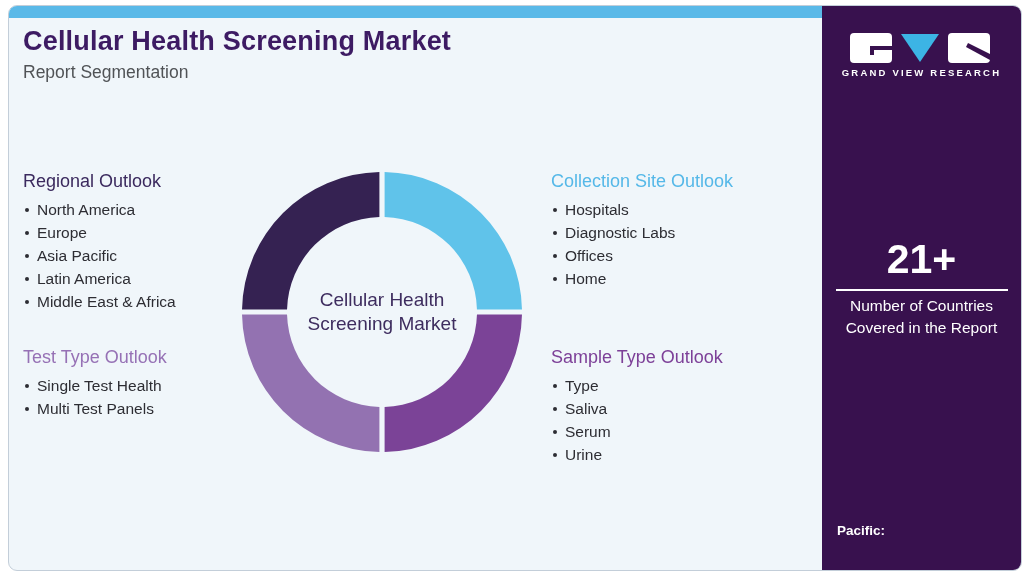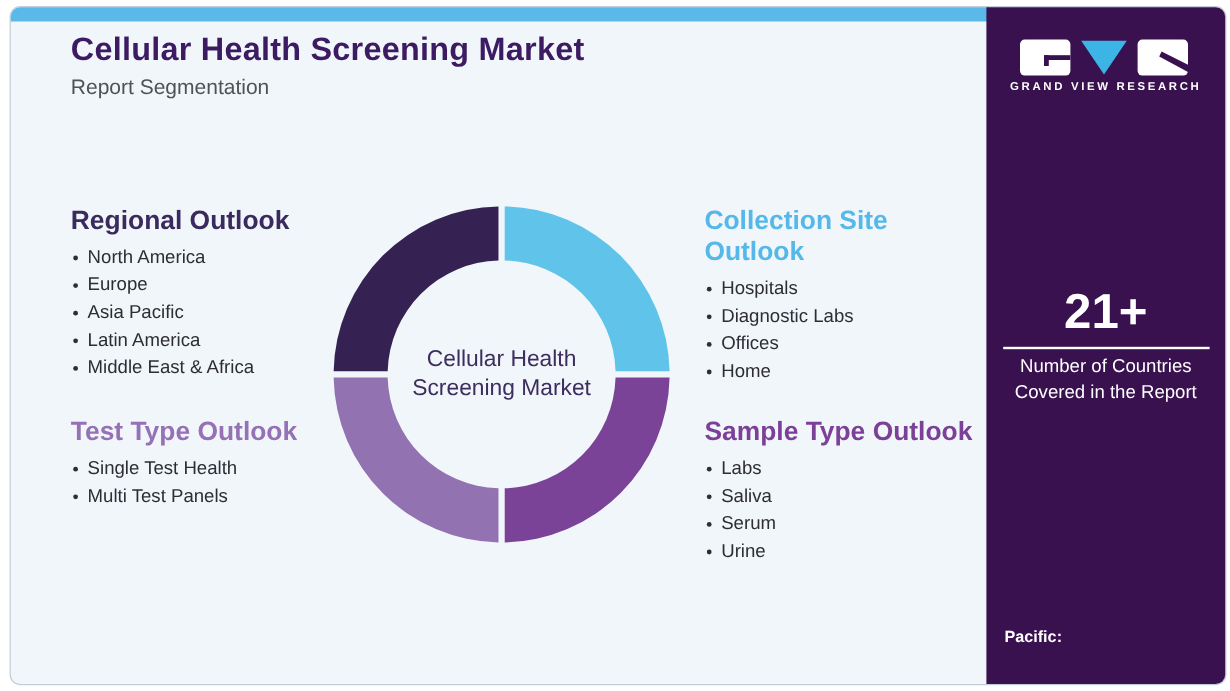--- a/index.html
+++ b/index.html
@@ -1,24 +1,24 @@
 <!DOCTYPE html>
 <html><head>
 <meta charset="utf-8">
 <style>
   html,body{margin:0;padding:0;background:#ffffff;width:1025px;height:576px;overflow:hidden;
     font-family:"Liberation Sans", sans-serif;}
   .card{position:absolute;left:8px;top:5px;width:1014px;height:566px;background:#f0f6fa;
     border:1px solid #c3ced9;border-radius:9px;box-sizing:border-box;}
   .topbar{position:absolute;left:0;top:0;width:815px;height:12px;border-radius:8px 0 0 0;}
-  .main{position:absolute;left:0;top:0;width:815px;height:566px;margin-left:36px;}
+  .main{position:absolute;left:0;top:0;width:815px;height:566px;}
   .page-title{position:absolute;left:14px;top:20px;font-size:27px;font-weight:bold;letter-spacing:.2px;}
   .page-subtitle{position:absolute;left:14px;top:56px;font-size:17.5px;color:#505356;}
   .section{position:absolute;width:230px;}
-  .section-title{font-size:22px;font-weight:bold;margin-bottom:6px;}
+  .section-title{font-size:18px;font-weight:normal;margin-bottom:6px;}
   .section ul{list-style:none;margin:0;padding:0;}
   .section li{display:flex;align-items:center;font-size:15.5px;color:#2d2d33;line-height:23px;}
   .dot{width:4px;height:4px;border-radius:50%;background:#2d2d33;margin:0 8px 0 2px;flex:0 0 auto;}
   .sec-regional{left:14px;top:165px;}
   .sec-testtype{left:14px;top:341px;}
   .sec-collection{left:542px;top:165px;width:240px;}
   .sec-sampletype{left:542px;top:341px;width:240px;}
   .donut-wrap{position:absolute;left:223px;top:156px;width:300px;height:300px;}
   .donut-center{position:absolute;left:0;top:0;width:300px;height:300px;display:flex;flex-direction:column;
     justify-content:center;align-items:center;text-align:center;font-size:19px;line-height:24.5px;color:#3e2d5f;}
@@ -106,21 +106,21 @@
             <span>Home</span>
           </li>
         </ul>
     </div>
 
     <div class="section sec-sampletype">
       <div class="section-title" style="color: rgb(125, 64, 152);">Sample Type Outlook</div>
       <ul>
           <li>
             <span class="dot"></span>
-            <span>Labs</span>
+            <span>Type</span>
           </li>
           <li>
             <span class="dot"></span>
             <span>Saliva</span>
           </li>
           <li>
             <span class="dot"></span>
             <span>Serum</span>
           </li>
           <li>

